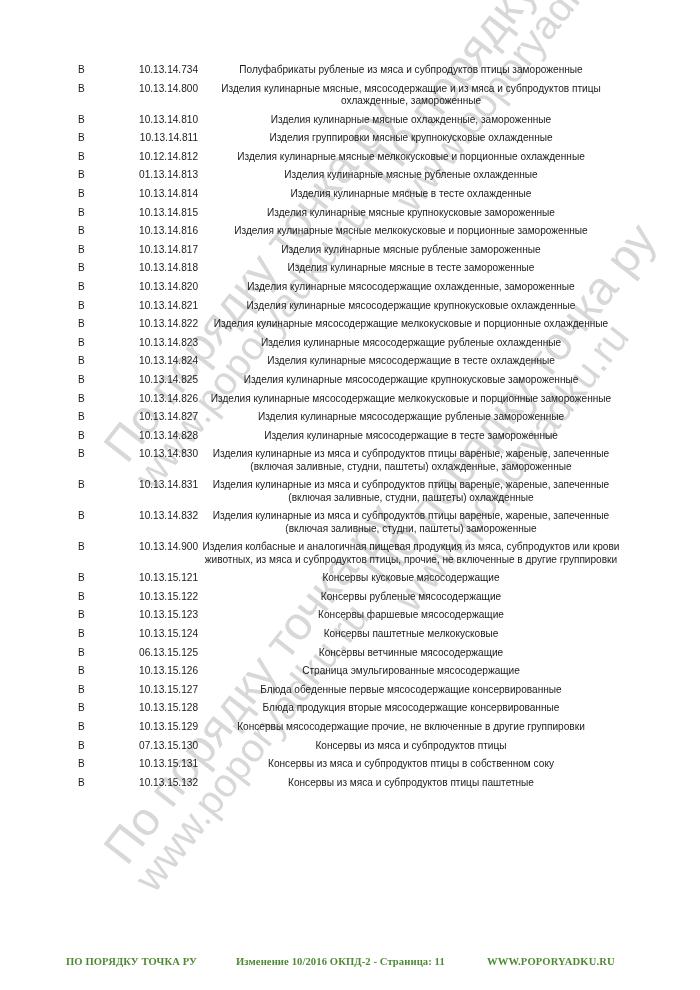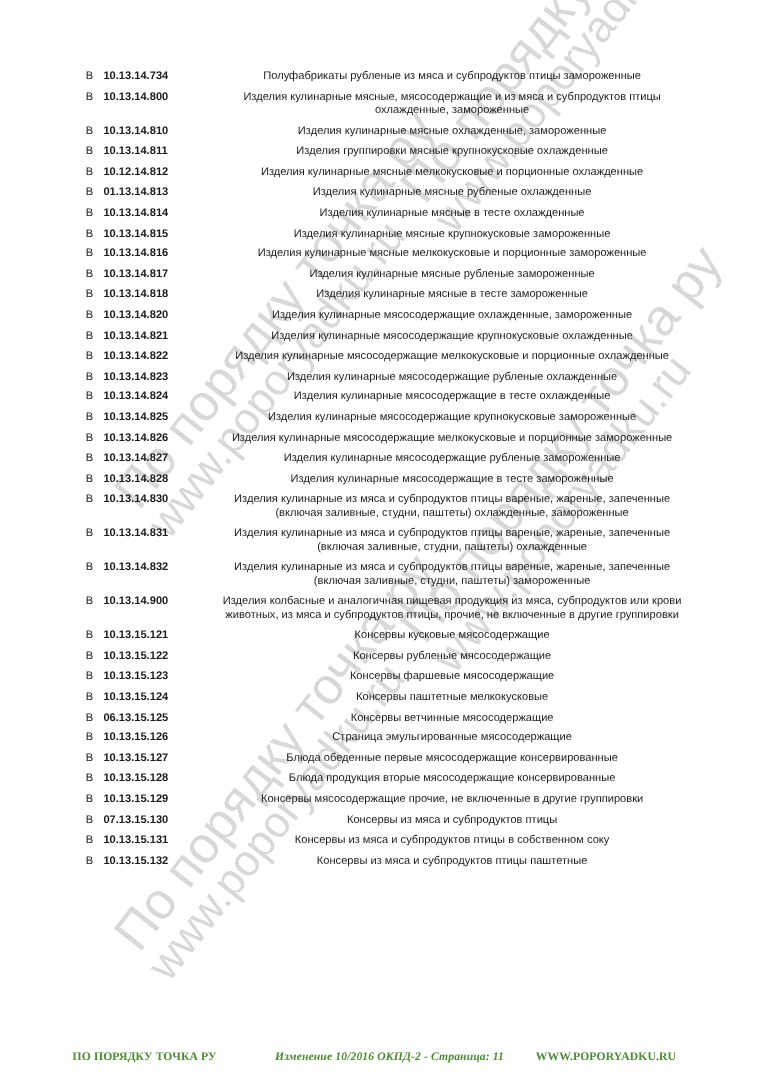--- a/index.html
+++ b/index.html
@@ -66,24 +66,23 @@
     line-height: 12.4px;
     padding-bottom: 6.2px;
   }
   td.col-mark {
     width: 16px;
     text-align: left;
     white-space: nowrap;
   }
   td.col-code {
     width: 104px;
-    text-align: left;
+    text-align: right;
     white-space: nowrap;
     padding-right: 7px;
-    font-weight: bold;
   }
   td.col-name {
     text-align: center;
   }
 
   
   #footer {
     position: absolute;
     left: 0;
     top: 956px;
@@ -97,23 +96,22 @@
     color: #4e8a34;
     letter-spacing: 0.1px;
   }
   #footer-brand {
     position: absolute;
     left: 66px;
     white-space: nowrap;
   }
   #footer-center {
     position: absolute;
-    left: 250px;
-    white-space: nowrap;
-    font-style: italic;
+    left: 236px;
+    white-space: nowrap;
   }
   #footer-site {
     position: absolute;
     left: 487px;
     white-space: nowrap;
   }
 </style>
 </head>
 <body>
 

